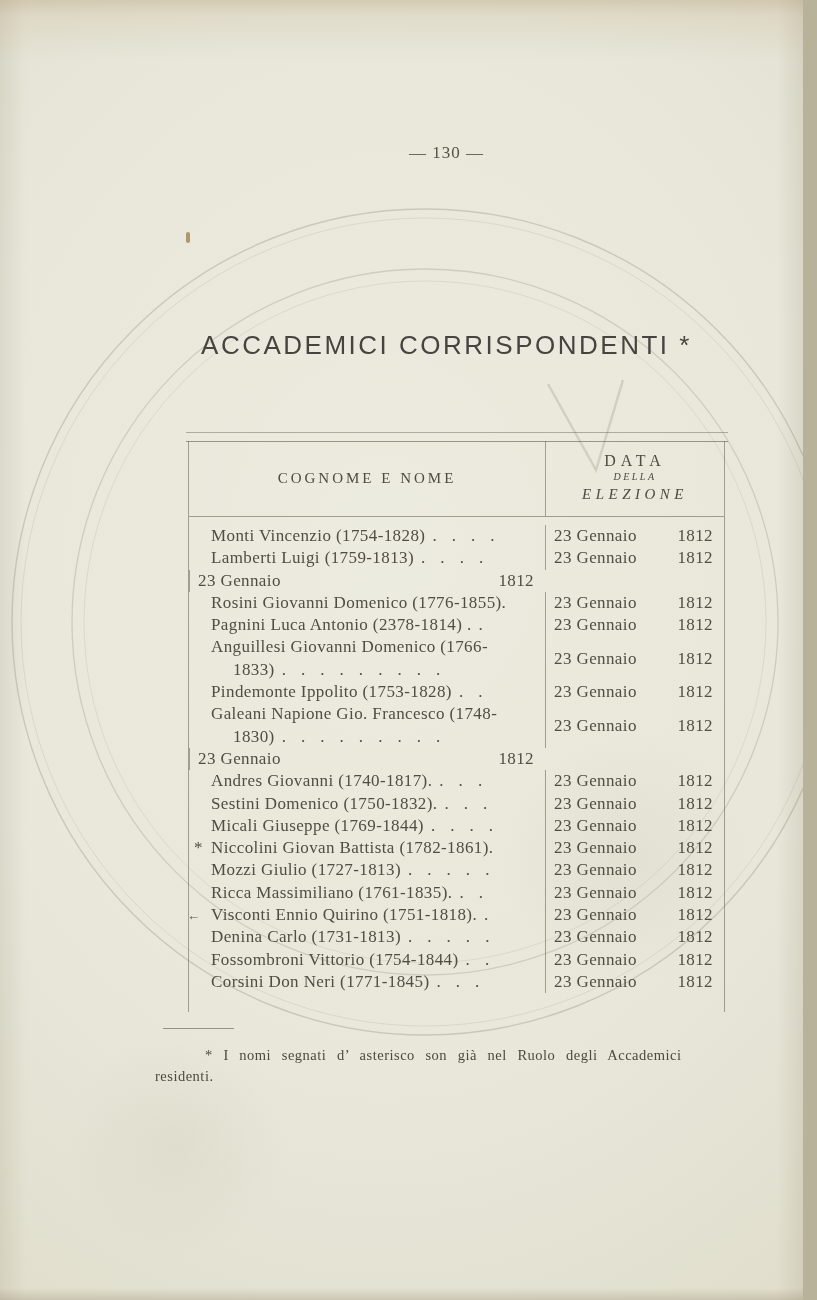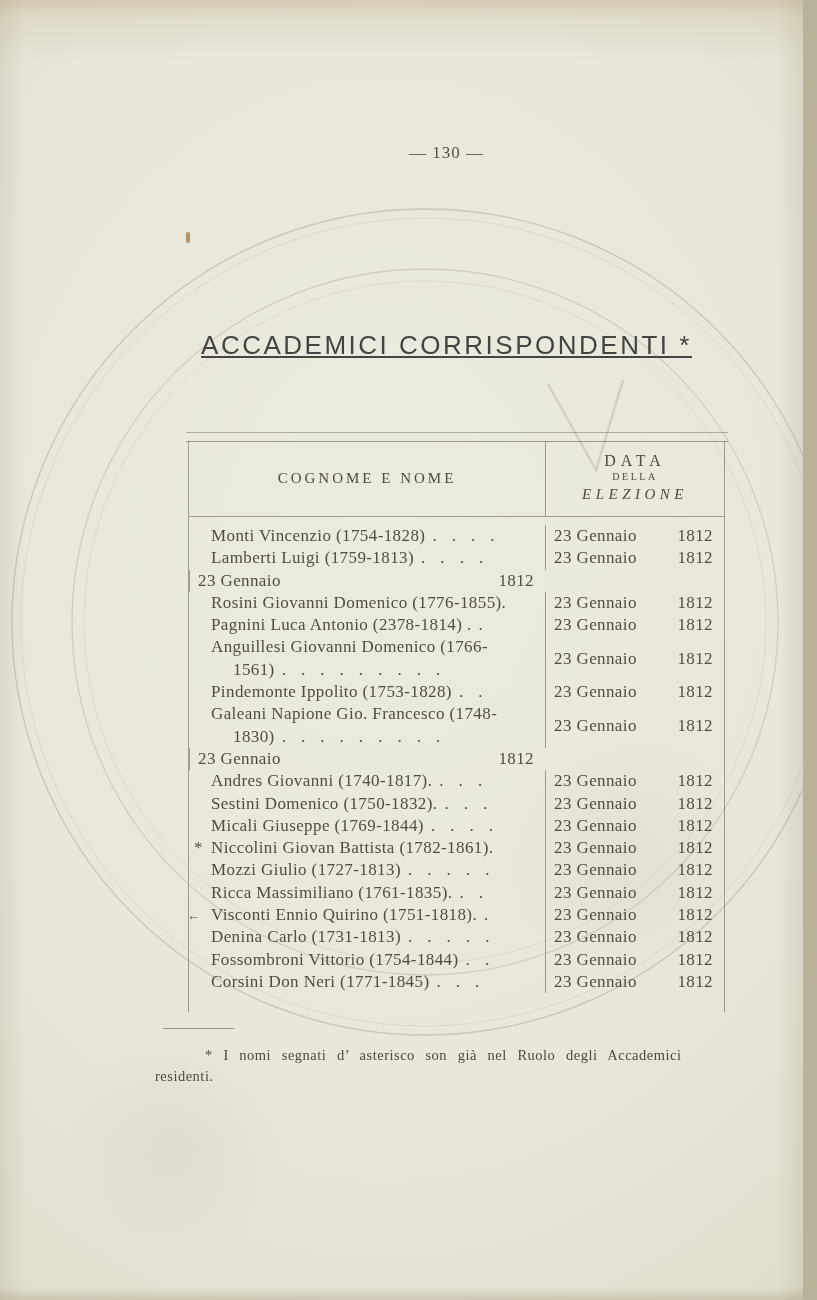--- a/index.html
+++ b/index.html
@@ -20,38 +20,38 @@
   svg.watermark{position:absolute;left:0;top:0;pointer-events:none;}
 
   .ink-artifact{position:absolute;left:186px;top:232px;width:4px;height:11px;
     background:#a5804f;opacity:.8;border-radius:2px;}
 
   .page-number{position:absolute;left:90px;right:0;top:143px;text-align:center;
     font-size:17px;letter-spacing:1px;color:#55524a;}
 
   .doc-title{position:absolute;left:90px;right:0;top:330px;text-align:center;
     font-family:"Liberation Sans", sans-serif;font-size:26px;font-weight:400;
-    letter-spacing:2.5px;color:#454440;white-space:nowrap;text-decoration:underline;}
+    letter-spacing:2.5px;color:#454440;white-space:nowrap;}
 
   
   .tbl{position:absolute;left:188px;top:441px;width:535px;height:571px;
     border-left:1px solid rgba(100,95,80,.55);
     border-right:1px solid rgba(100,95,80,.55);
     font-size:17px;letter-spacing:.4px;color:#504d44;}
   .tbl .top-rule{position:absolute;left:-3px;right:-4px;top:-9px;height:8px;
     border-top:1px solid rgba(100,95,80,.45);
     border-bottom:1px solid rgba(100,95,80,.6);}
   .hdr{display:grid;grid-template-columns:356px 1fr;height:75px;
     border-bottom:1px solid rgba(100,95,80,.55);}
   .hdr .h1{display:flex;align-items:center;justify-content:center;
     font-size:15px;letter-spacing:3px;color:#4e4b42;}
   .hdr .h2{border-left:1px solid rgba(100,95,80,.55);text-align:center;
     padding-top:11px;color:#4e4b42;}
   .hdr .h2 .l1{font-size:16px;letter-spacing:5px;line-height:17px;}
-  .hdr .h2 .l2{font-size:10px;letter-spacing:2.5px;line-height:15px;}
+  .hdr .h2 .l2{font-size:10px;letter-spacing:2.5px;line-height:15px;font-style:italic;}
   .hdr .h2 .l3{font-size:15px;letter-spacing:4.5px;line-height:20px;font-style:italic;}
 
   .rows{padding-top:8px;line-height:22.3px;}
   .row{display:grid;grid-template-columns:356px 1fr;}
   .cell.name{position:relative;padding-left:22px;padding-right:2px;white-space:nowrap;}
   .cell.name .prefix{position:absolute;left:5px;top:0;}
   .cell.name .prefix.mark{left:-2px;top:1px;font-size:13px;color:#57503f;}
   .nline2{padding-left:22px;}
   .leader{word-spacing:10px;margin-left:7px;}
   .cell.date{border-left:1px solid rgba(100,95,80,.55);
@@ -149,21 +149,21 @@
       <div class="cell date">
         <span class="dval">23 Gennaio</span>
         <span class="yval">1812</span>
       </div>
     </div>
 
     <div class="row">
       <div class="cell name">
         <span class="prefix"></span>
         <div class="nline1"><span class="nm">Anguillesi Giovanni Domenico (1766-</span><span class="leader"></span></div>
-        <div class="nline2"><span class="nm">1561)</span><span class="leader">. . . . . . . . .</span></div>
+        <div class="nline2"><span class="nm">1833)</span><span class="leader">. . . . . . . . .</span></div>
       </div>
       <div class="cell date">
         <span class="dval">23 Gennaio</span>
         <span class="yval">1812</span>
       </div>
     </div>
 
     <div class="row">
       <div class="cell name">
         <span class="prefix"></span>

